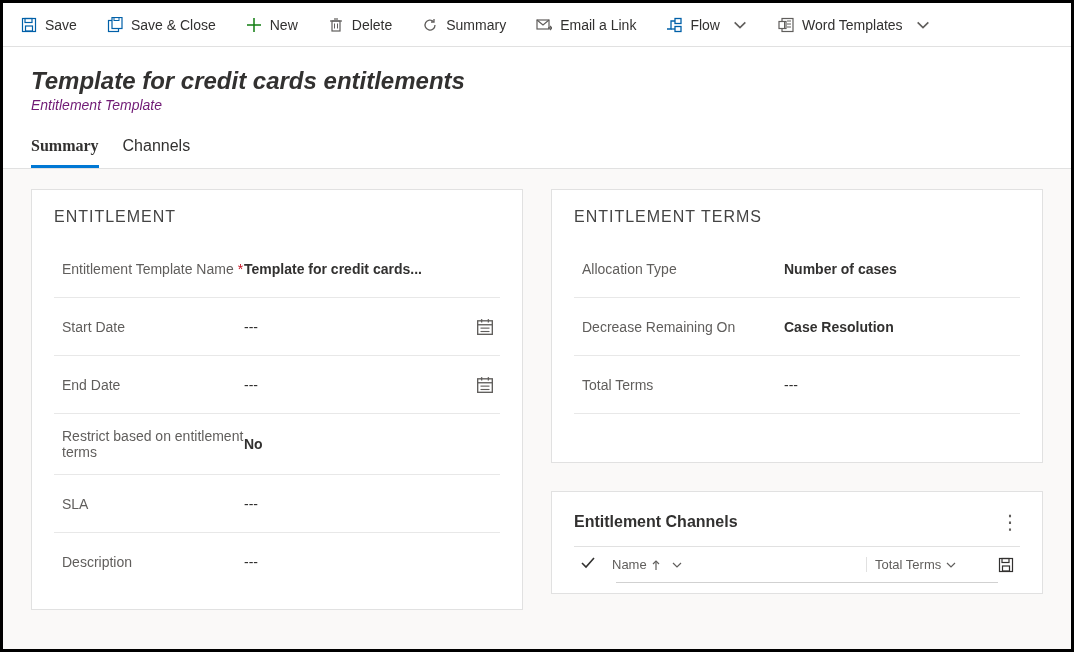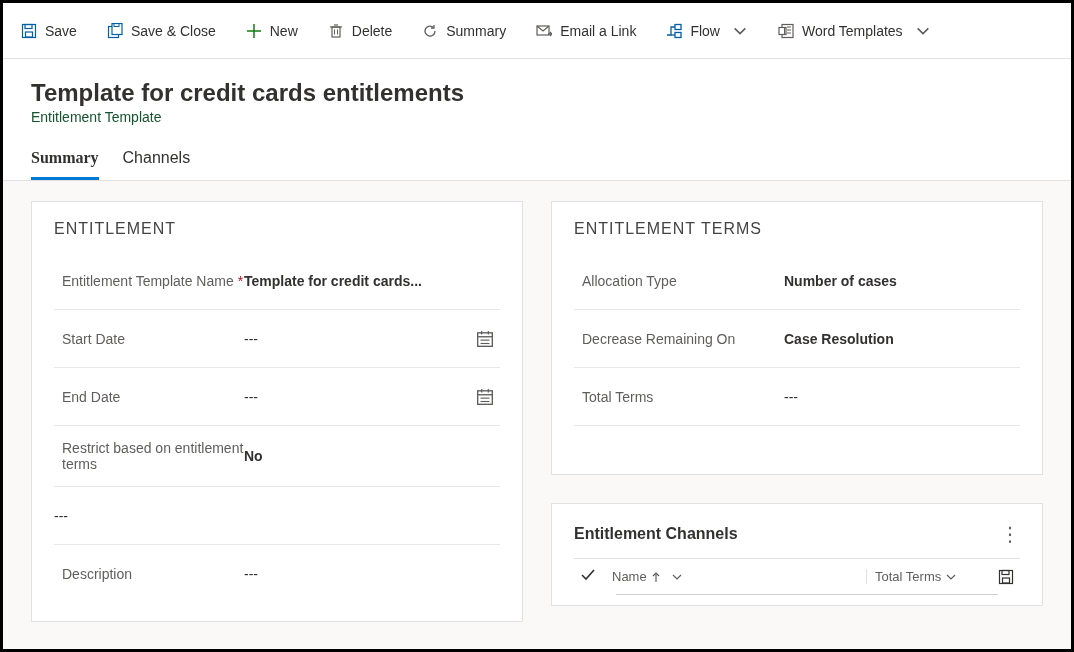--- a/index.html
+++ b/index.html
@@ -1,25 +1,25 @@
 <!DOCTYPE html>
 <html><head>
   <meta charset="utf-8">
   <style>
     * { box-sizing: border-box; margin: 0; padding: 0; }
     body { font-family: "Segoe UI", Arial, sans-serif; background: #fff; width: 1074px; height: 652px; border: 3px solid #000; overflow: hidden; }
     
-    .toolbar { display: flex; align-items: center; padding: 8px 18px; gap: 30px; border-bottom: 1px solid #e1e1e1; height: 56px; }
+    .toolbar { display: flex; align-items: center; padding: 8px 18px; gap: 30px; border-bottom: 1px solid #e1e1e1; height: 44px; }
     .toolbar-item { display: flex; align-items: center; gap: 8px; font-size: 14px; color: #323130; cursor: pointer; }
     .toolbar-item svg { width: 16px; height: 16px; }
     .toolbar-item .chev { margin-left: 4px; }
     
-    .header { padding: 20px 12px 0 28px; }
+    .header { padding: 20px 12px 0 28px; font-style: italic; }
     .page-title { font-size: 24px; font-weight: 600; color: #323130; margin-bottom: 2px; }
-    .page-subtitle { font-size: 14px; color: #14532d; margin-bottom: 18px; }
+    .page-subtitle { font-size: 14px; color: #701a75; margin-bottom: 18px; }
     
     .tabs { display: flex; gap: 24px; border-bottom: 1px solid #e1e1e1; padding: 0 28px; }
     .tab { font-size: 16px; color: #323130; padding: 6px 0 10px 0; cursor: pointer; border-bottom: 3px solid transparent; }
     .tab.active { font-weight: 600; border-bottom-color: #0078d4; font-family: Liberation Serif, serif; }
     
     .content { display: flex; gap: 28px; padding: 20px 28px; background: #faf9f8; height: calc(100% - 48px - 110px); }
     .col { flex: 1; display: flex; flex-direction: column; gap: 28px; min-width: 0; }
     
     .card { border: 1px solid #e1e1e1; background: #fff; padding: 18px 22px; }
     .card-title { font-size: 16px; letter-spacing: 1px; color: #444; margin-bottom: 14px; }
@@ -169,20 +169,21 @@
               <line x1="4" y1="9" x2="12" y2="9" stroke="#605e5c"></line>
               <line x1="4" y1="12" x2="12" y2="12" stroke="#605e5c"></line>
             </svg>
         </div>
       </div>
       <div class="field-row">
         <div class="field-label">Restrict based on entitlement terms</div>
         <div class="field-value">No</div>
       </div>
       <div class="field-row">
+        <div class="field-label">SLA</div>
         <div class="field-value normal">---</div>
       </div>
       <div class="field-row">
         <div class="field-label">Description</div>
         <div class="field-value normal">---</div>
       </div>
     </div>
   </div>
 
   <div class="col">

